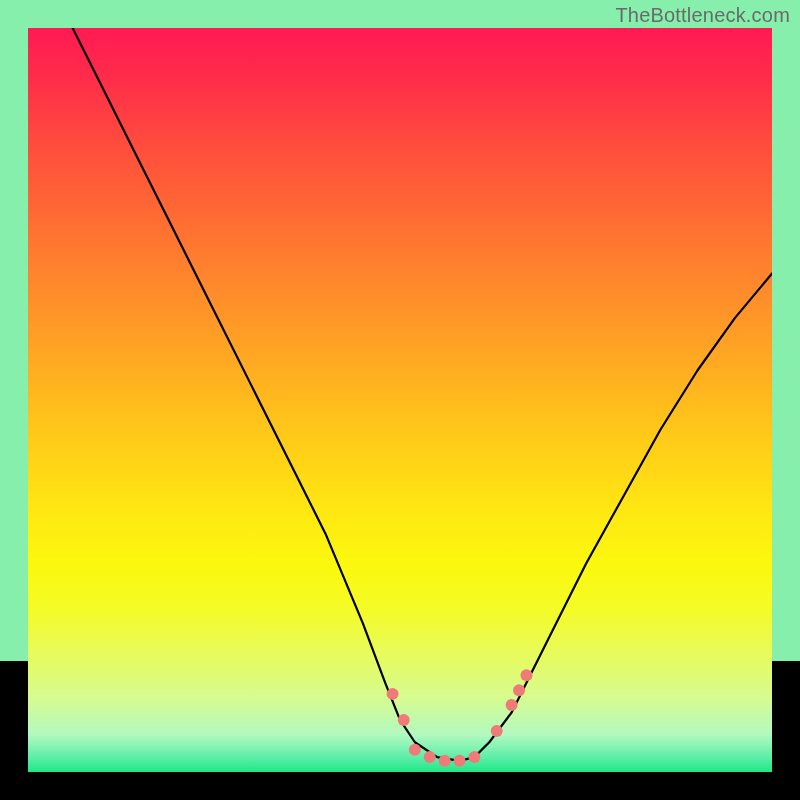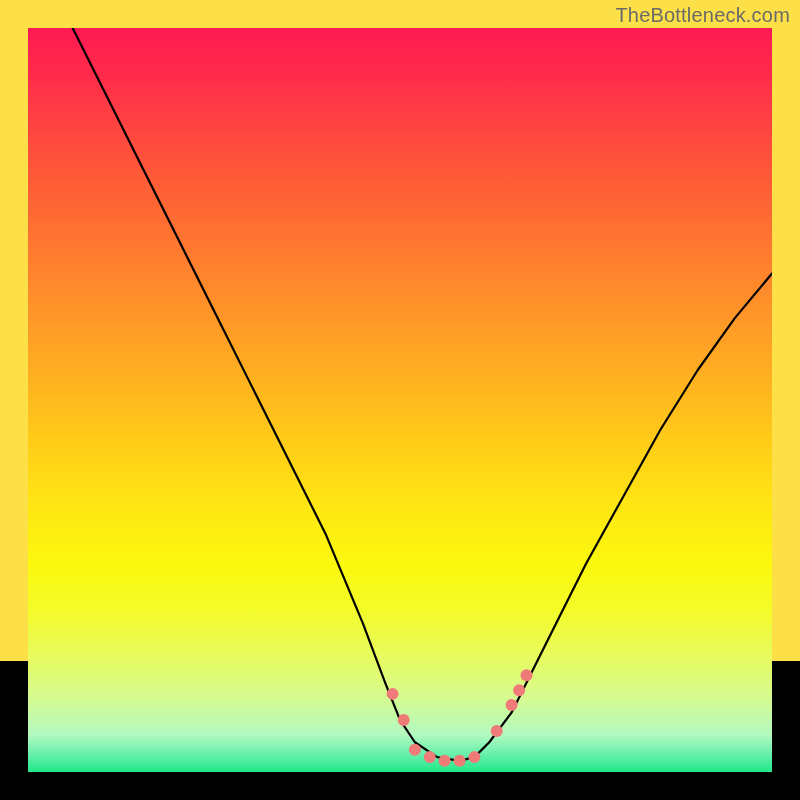--- a/index.html
+++ b/index.html
@@ -10,21 +10,21 @@
     overflow: hidden;
     background: #000;
     font-family: Arial, Helvetica, sans-serif;
   }
   .frame {
     position: absolute;
     top: 0;
     left: 0;
     width: 800px;
     height: 661px;
-    background: #fde047;
+    background: #86efac;
   }
   .plot-area {
     position: absolute;
     top: 28px;
     left: 28px;
     width: 744px;
     height: 744px;
     background: linear-gradient(to bottom,
       #ff1a53 0%,
       #ff2a4a 6%,

